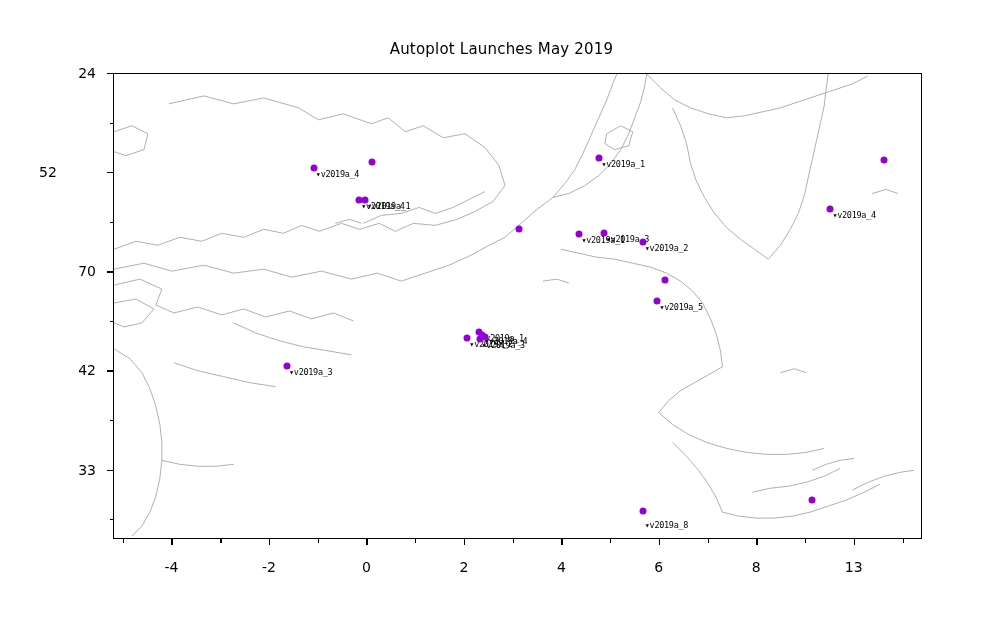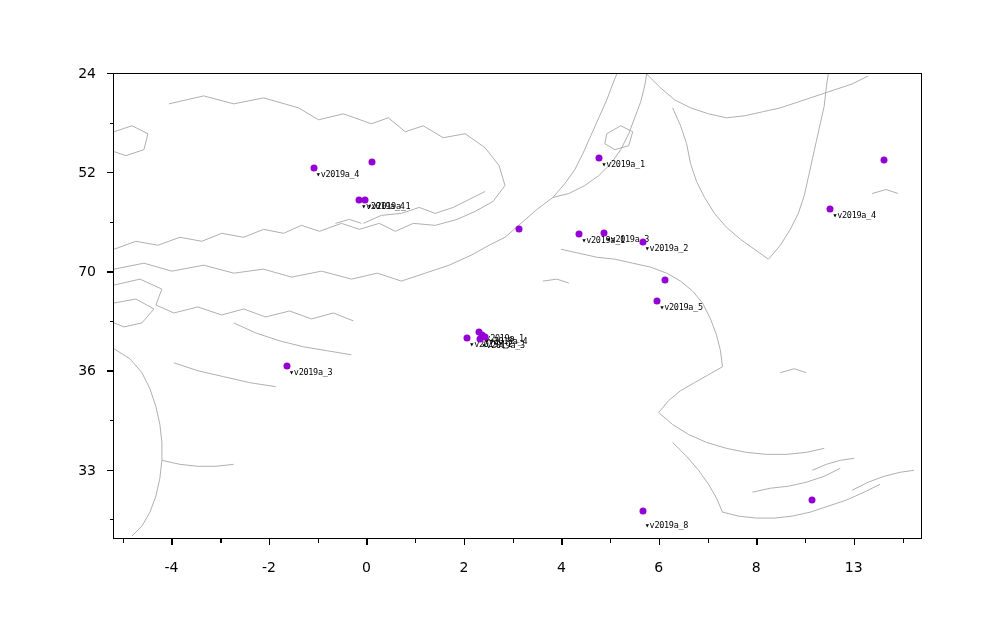--- a/index.html
+++ b/index.html
@@ -33,20 +33,21 @@
   .xlab{position:absolute;top:559px;font-size:14px;color:#000000;
         transform:translateX(-50%);text-align:center;}
   .ylab{position:absolute;left:0;width:96px;text-align:right;font-size:14px;
         color:#000000;transform:translateY(-50%);}
 </style>
 </head>
 <body>
 
 <div id="figure">
 
+  <div id="title">Autoplot Launches May 2019</div>
 
   <div id="plot">
     <svg id="mapsvg" viewBox="0 0 809 466" preserveAspectRatio="none">
       <g fill="none" stroke="#b0b0b0" stroke-width="1">
 
         <path d="M55,30 L90,22 L120,30 L150,24 L185,34 L205,46 L230,40 L258,50
                  L275,44 L292,58 L310,52 L330,64 L352,60 L372,74 L386,92
                  L392,112 L380,128 L362,138 L344,146 L322,152 L300,150
                  L282,158 L266,150 L246,156 L228,150 L206,158 L188,152
                  L170,160 L150,156 L130,164 L108,160 L88,168 L66,164 L44,172 L22,168 L0,176"></path>
@@ -170,25 +171,25 @@
       <div class="tick xmin" style="left: 317.687px;"></div>
       <div class="tick xmin" style="left: 415.157px;"></div>
       <div class="tick xmin" style="left: 512.627px;"></div>
       <div class="tick xmin" style="left: 610.096px;"></div>
       <div class="tick xmin" style="left: 707.566px;"></div>
       <div class="tick xmin" style="left: 805.036px;"></div>
       <div class="tick xmin" style="left: 902.506px;"></div>
       <div class="tick ymaj" style="top: 469.596px;"></div>
       <div class="ylab" style="top: 469.596px;">33</div>
       <div class="tick ymaj" style="top: 370.447px;"></div>
-      <div class="ylab" style="top: 370.447px;">36</div>
+      <div class="ylab" style="top: 370.447px;">42</div>
       <div class="tick ymaj" style="top: 271.298px;"></div>
       <div class="ylab" style="top: 271.298px;">70</div>
       <div class="tick ymaj" style="top: 172.149px;"></div>
-      <div class="ylab" style="top: 172.149px;">52</div>
+      <div class="ylab" style="top: 172.149px; text-align: center;">52</div>
       <div class="tick ymaj" style="top: 73px;"></div>
       <div class="ylab" style="top: 73px;">24</div>
       <div class="tick ymin" style="top: 519.17px;"></div>
       <div class="tick ymin" style="top: 420.021px;"></div>
       <div class="tick ymin" style="top: 320.872px;"></div>
       <div class="tick ymin" style="top: 221.723px;"></div>
       <div class="tick ymin" style="top: 122.574px;"></div>
     </div>
 
 </div>

